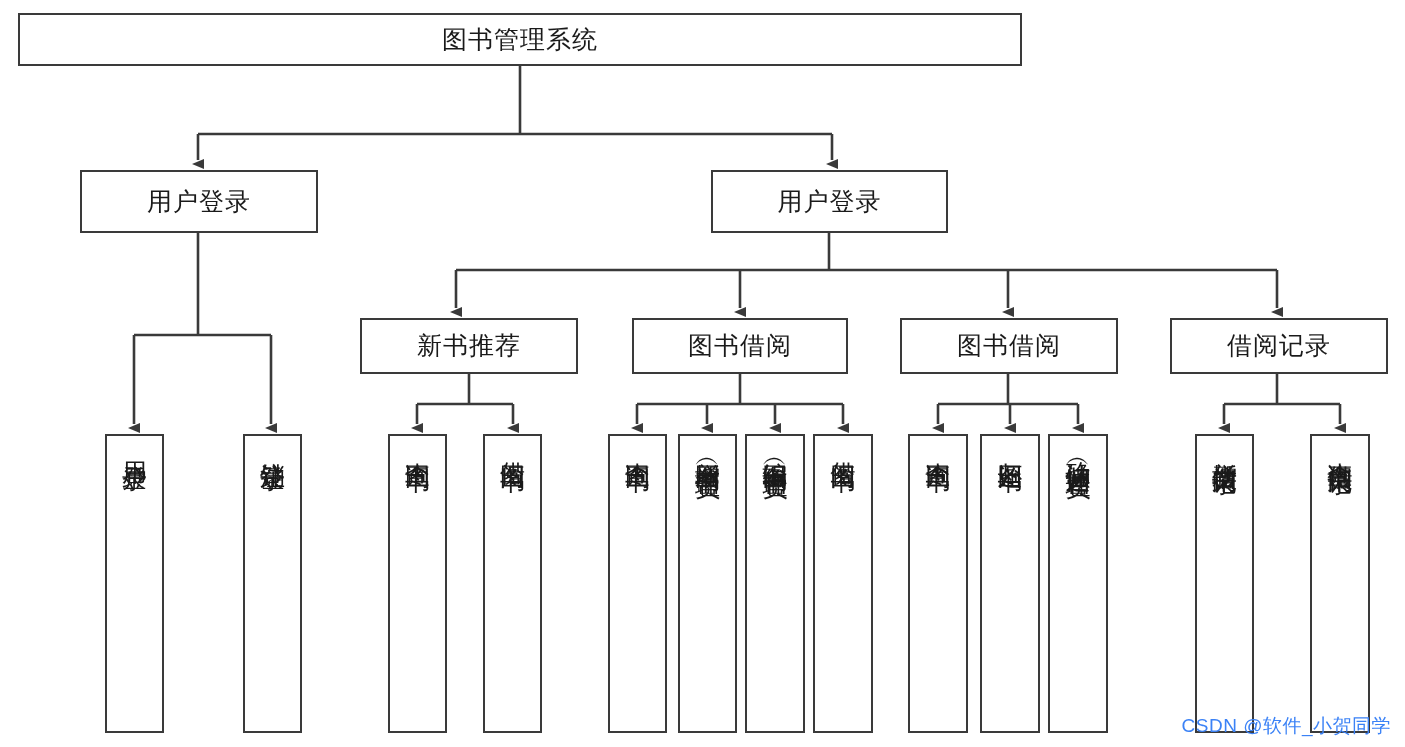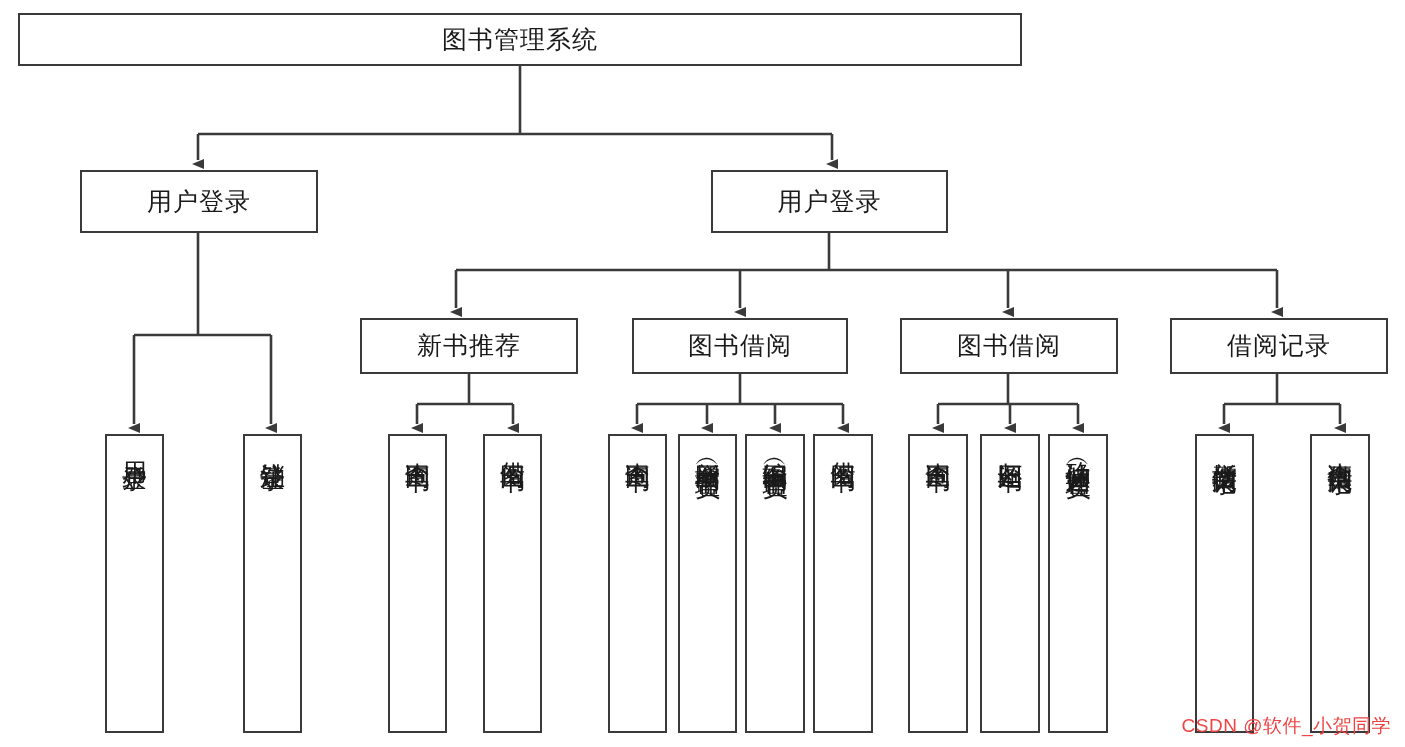--- a/index.html
+++ b/index.html
@@ -52,21 +52,21 @@
     writing-mode: vertical-rl;
     text-orientation: upright;
     white-space: nowrap;
     line-height: 1;
   }
   .watermark {
     position: absolute;
     right: 14px;
     bottom: 8px;
     font-size: 19px;
-    color: #ef4444;
+    color: #3b82f6;
     letter-spacing: 0.5px;
     white-space: nowrap;
   }
 </style>
 </head>
 <body>
 
 <div id="canvas">
 
   <svg id="wires" viewBox="0 0 1405 747" xmlns="http://www.w3.org/2000/svg">

